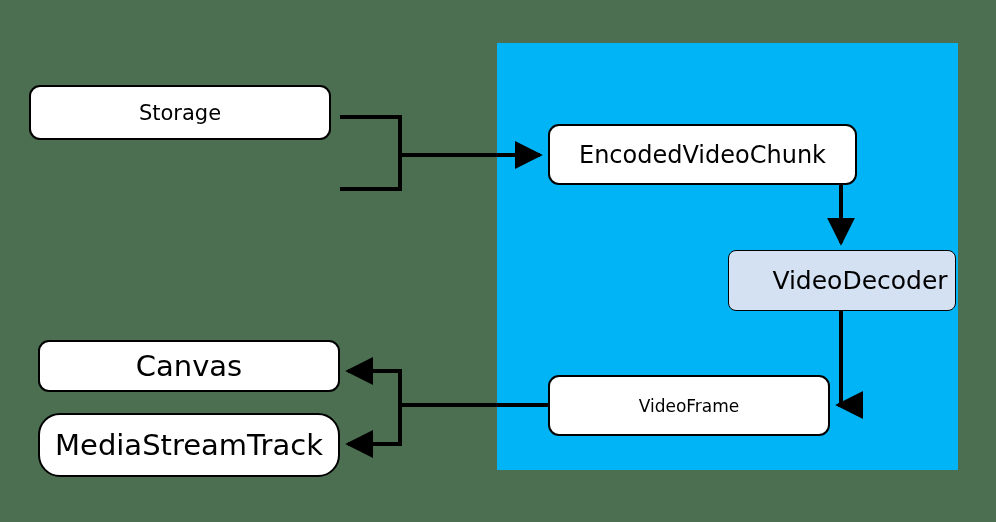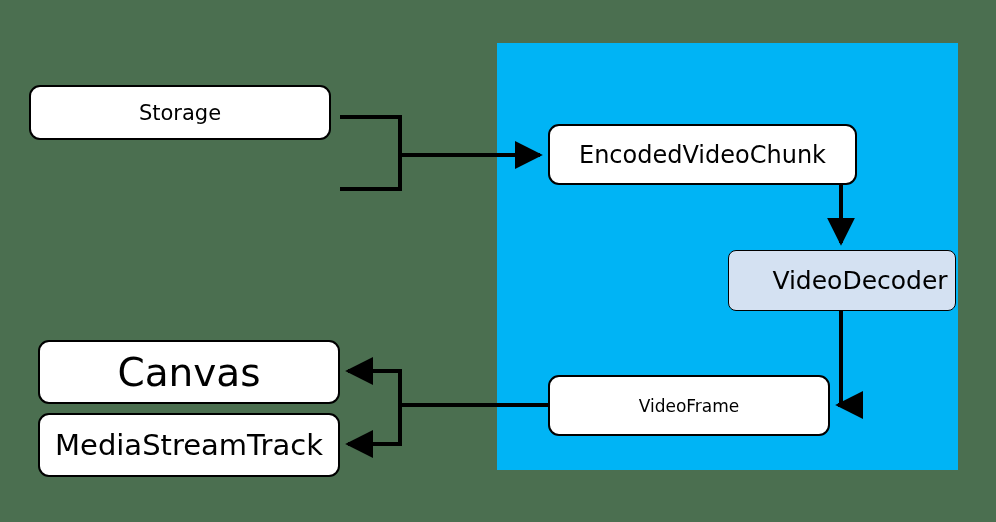--- a/index.html
+++ b/index.html
@@ -43,22 +43,22 @@
     color: #000000;
     white-space: nowrap;
   }
   .node.sharp {
     border-radius: 8px;
     border-width: 1.5px;
     padding-left: 36px;
   }
   .n-storage   { left: 29px;  top: 85px;  width: 302px; height: 55px; font-size: 21px; }
   .n-network   { left: 38px;  top: 155px; width: 302px; height: 64px; font-size: 29px; }
-  .n-canvas    { left: 38px;  top: 340px; width: 302px; height: 64px; font-size: 39px; }
-  .n-mst       { left: 38px;  top: 413px; width: 302px; height: 64px; font-size: 29px; }
+  .n-canvas    { left: 38px;  top: 340px; width: 302px; height: 52px; font-size: 29px; }
+  .n-mst       { left: 38px;  top: 413px; width: 302px; height: 64px; font-size: 29px; border-radius: 22px; }
   .n-evc       { left: 548px; top: 124px; width: 309px; height: 61px; font-size: 24px; }
   .n-decoder   { left: 728px; top: 250px; width: 228px; height: 61px; font-size: 25px;
                  background: #d4e1f2; }
   .n-vframe    { left: 548px; top: 375px; width: 282px; height: 61px; font-size: 17px; }
 </style>
 </head>
 <body>
 
 <div id="stage">
 

